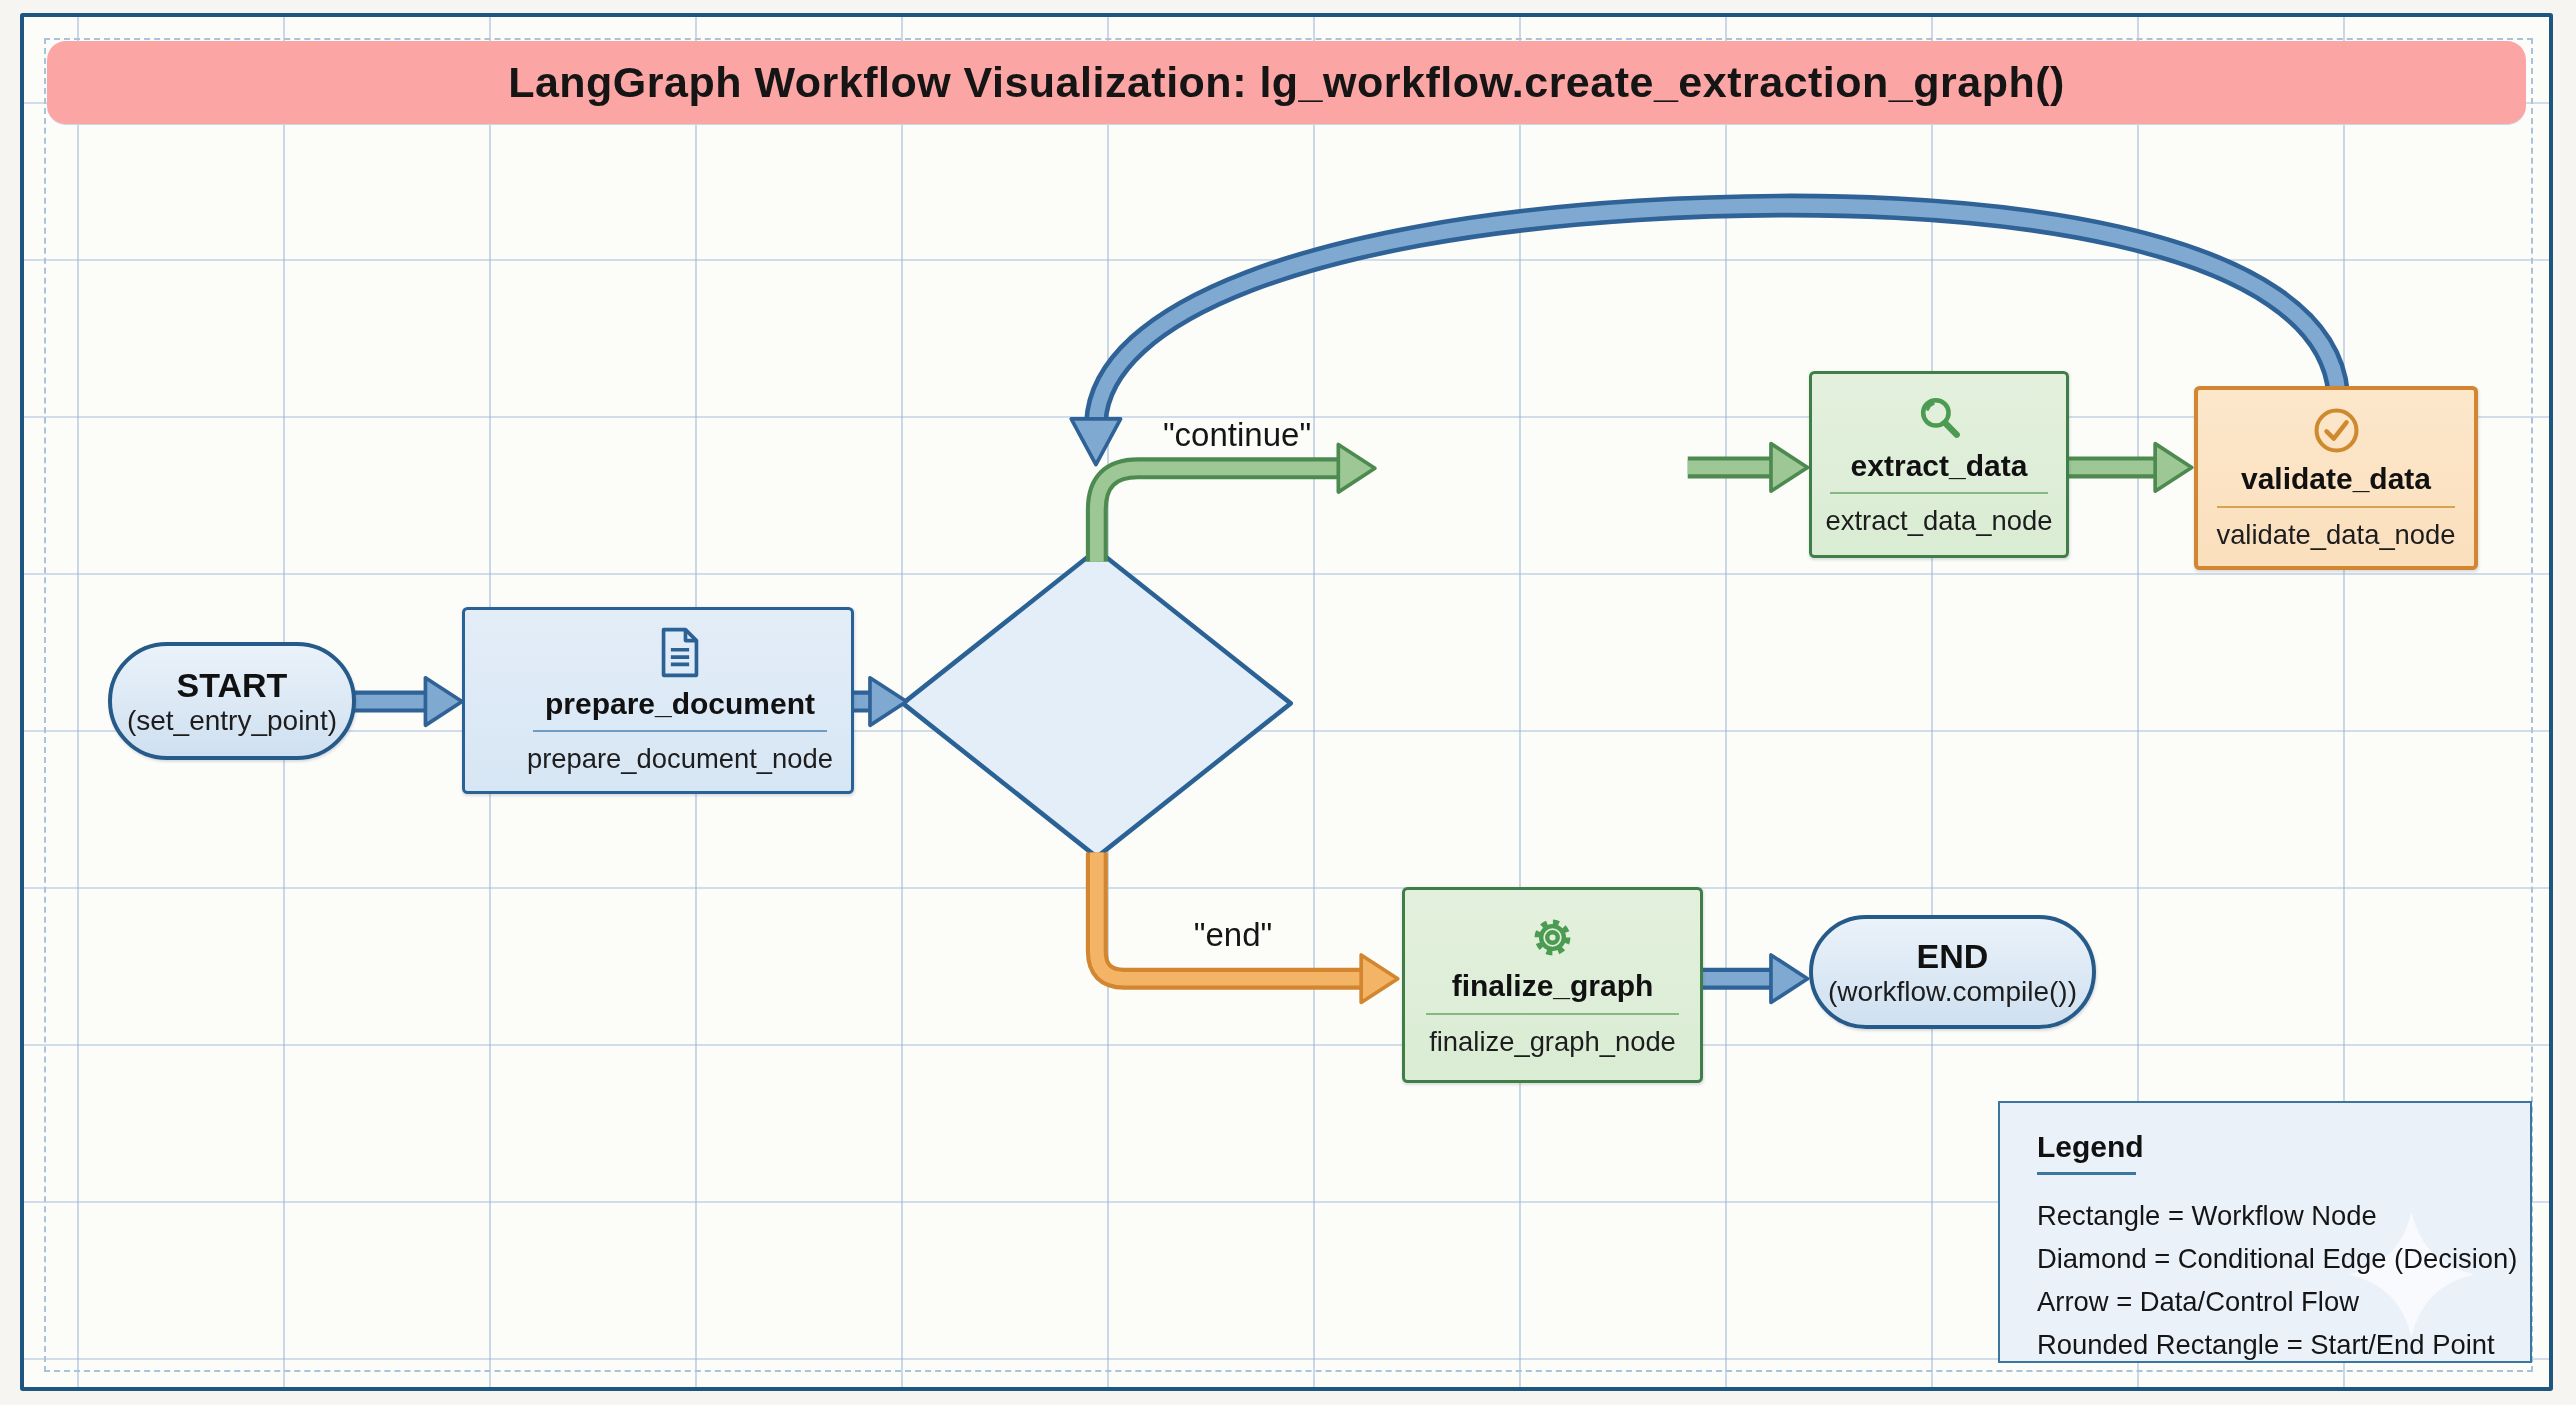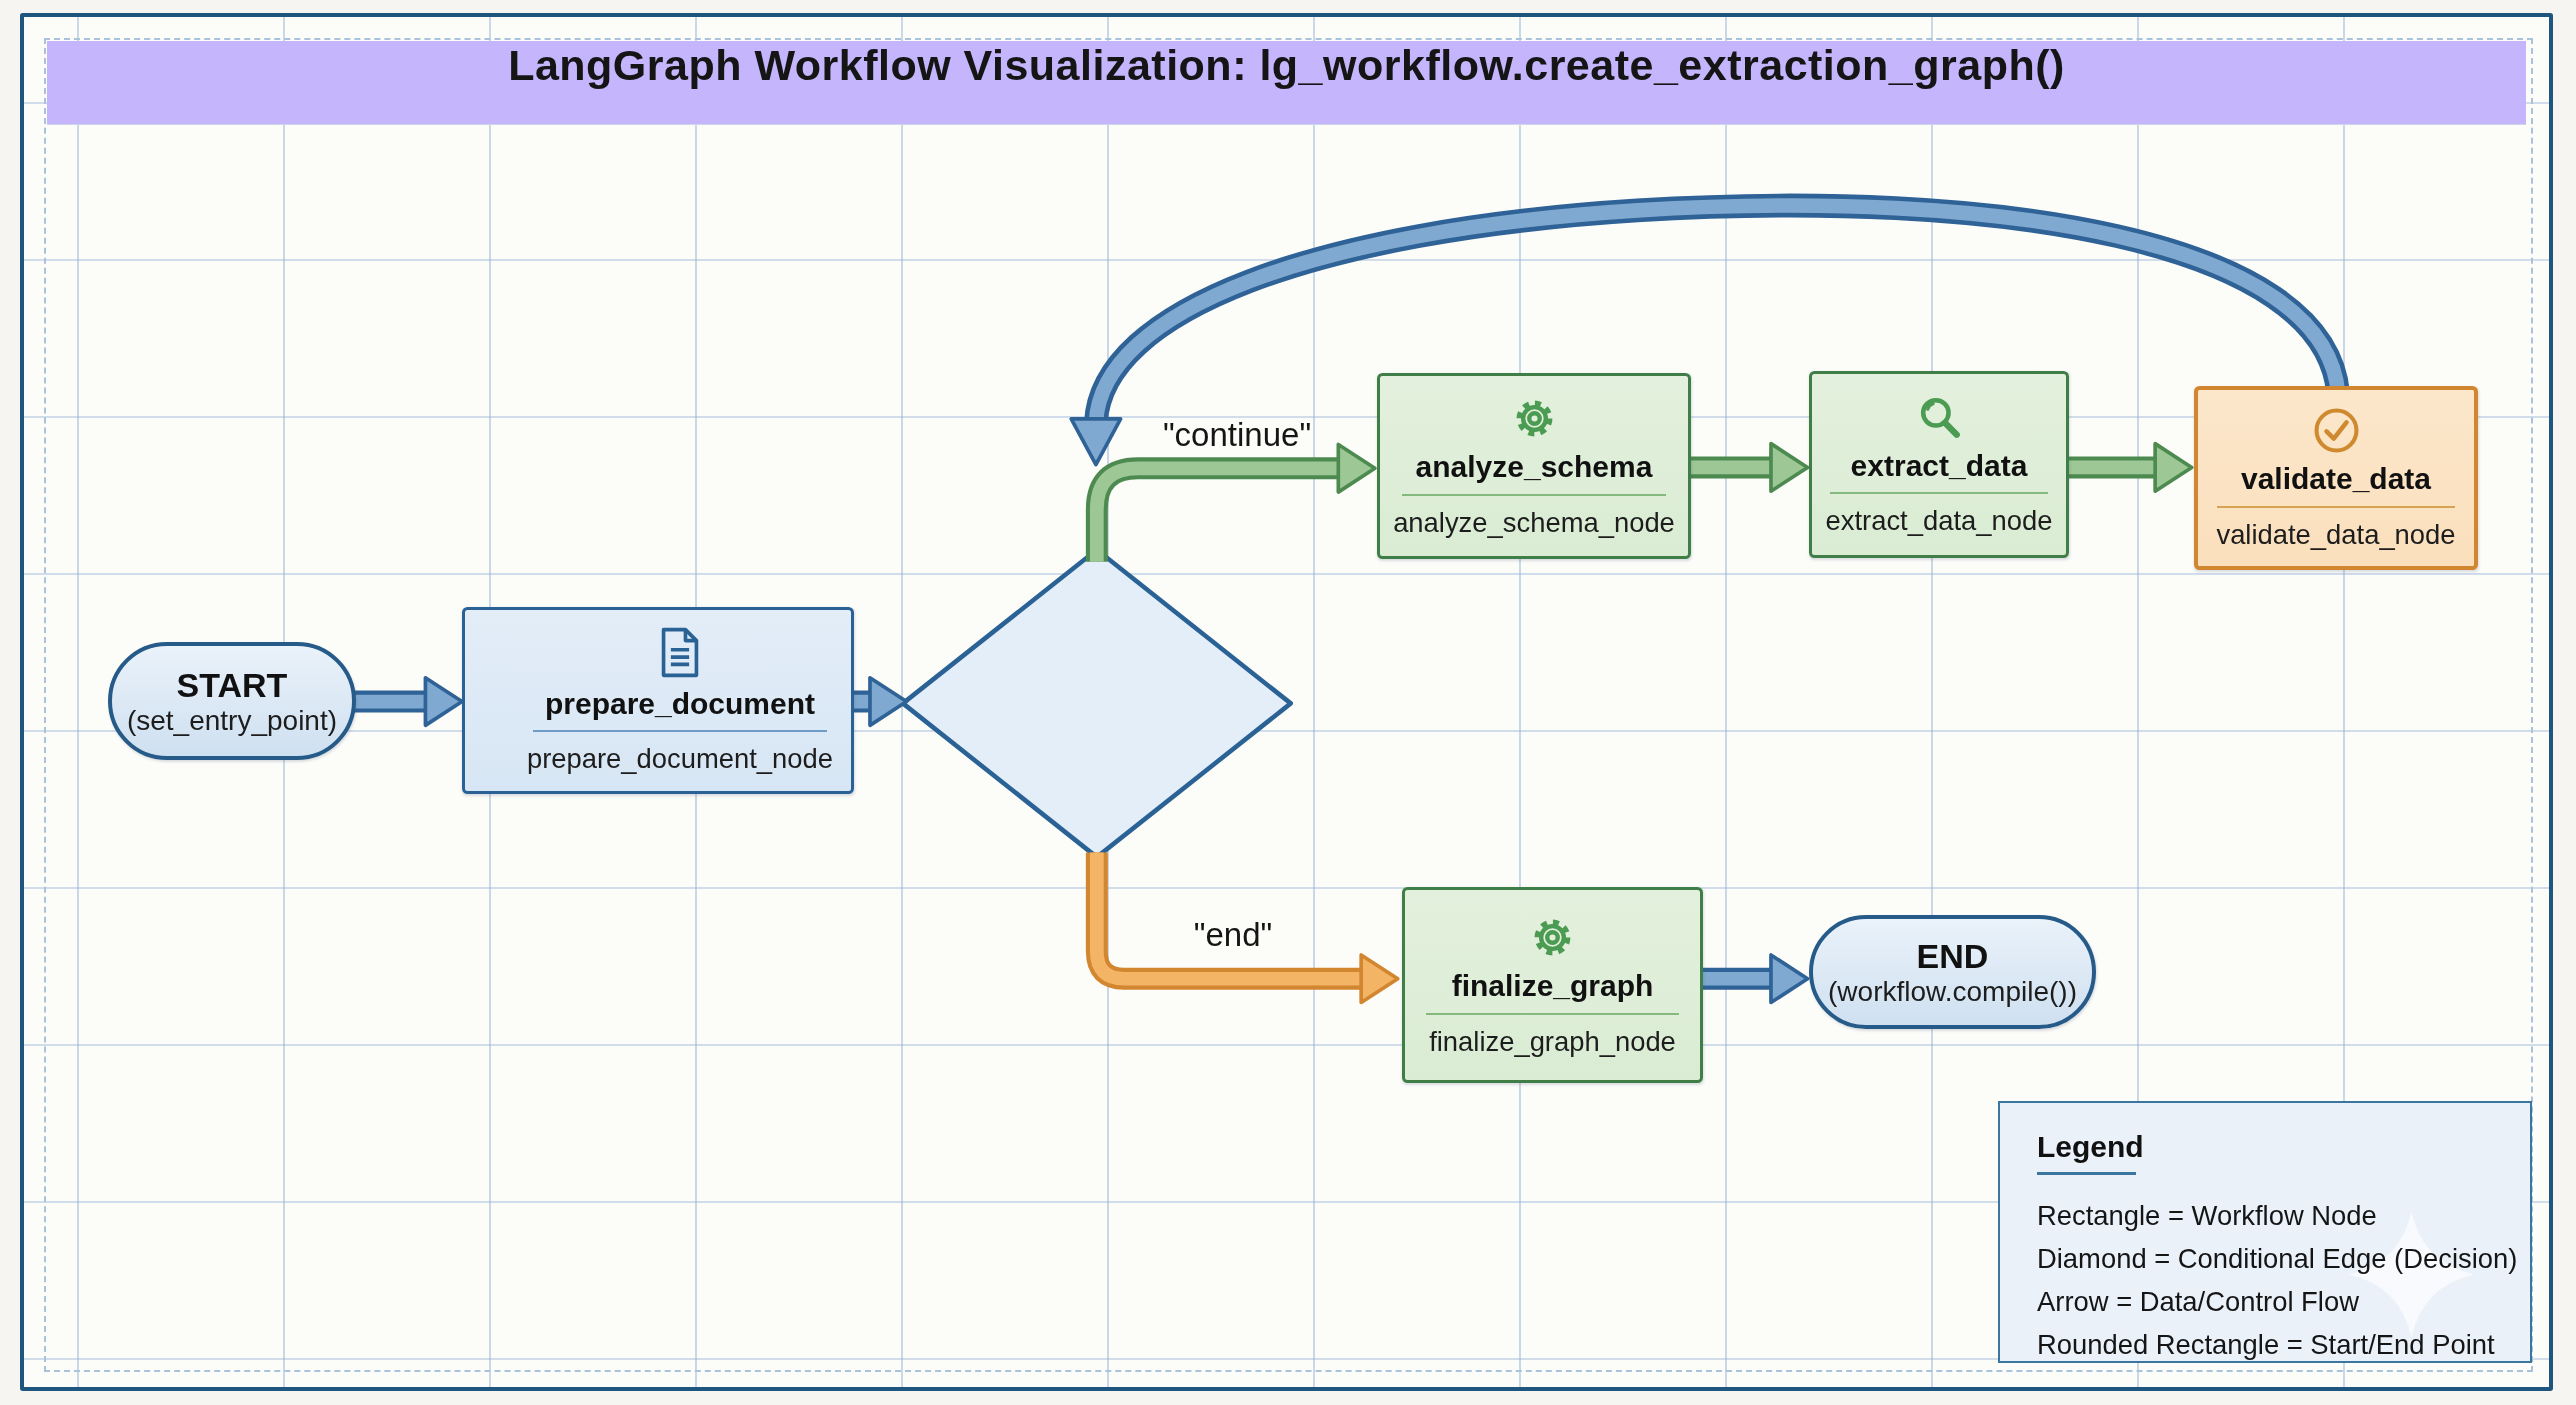--- a/index.html
+++ b/index.html
@@ -8,22 +8,22 @@
   
   .sheet{position:absolute;left:20px;top:12.8px;width:2525px;height:1370px;
          border:4.6px solid #1e567f;border-radius:2.7px;background-color:#fcfcf9;
          background-image:
            linear-gradient(to right, rgba(150,178,212,.50) 1.8px, transparent 1.8px),
            linear-gradient(to bottom, rgba(150,178,212,.42) 1.8px, transparent 1.8px);
          background-size:206px 157px;background-position:53px 85px;}
   .dashed-frame{position:absolute;left:44px;top:38px;width:2485px;height:1330px;
          border:2.7px dashed #a9c3dc;pointer-events:none;z-index:1;}
   .title-band{position:absolute;left:47px;top:41px;width:2479px;height:83px;
-         background:#c4b5fd;border-bottom:1.8px solid #c9d7e8;z-index:1;
-         display:flex;justify-content:center;}
+         background:#fca5a5;border-bottom:1.8px solid #c9d7e8;z-index:1;
+         display:flex;align-items:center;justify-content:center;border-radius:19px;}
   .title-band .t{font-size:43px;font-weight:700;letter-spacing:0.5px;color:#151515;}
 
   #edges-svg{position:absolute;left:0;top:0;z-index:2;}
 
   .node{position:absolute;z-index:3;display:flex;flex-direction:column;
         align-items:center;justify-content:center;text-align:center;}
   .rectnode{border-radius:5.5px;box-shadow:0.9px 1.8px 2.7px rgba(60,80,110,.18);}
   .blue-rect{background:linear-gradient(#e3edf8,#d7e6f4);border:3.7px solid #2b6295;}
   .green-rect{background:linear-gradient(#e3f0dd,#daecd4);border:3.7px solid #3f7f47;}
   .orange-rect{background:linear-gradient(#fce7cb,#fadfbc);border:4.6px solid #d2862f;}
@@ -100,30 +100,20 @@
       <path d="M8 4 h24 l12 12 v38 h-36 z" fill="none" stroke="#2b6295" stroke-width="4" stroke-linejoin="round"></path>
       <path d="M32 4 v12 h12" fill="none" stroke="#2b6295" stroke-width="4" stroke-linejoin="round"></path>
       <path d="M16 26 h20 M16 34 h20 M16 42 h20" stroke="#2b6295" stroke-width="4"></path>
     </svg>
     <div class="nlabel">prepare_document</div>
     <div class="ndivider blue-div"></div>
     <div class="nsub">prepare_document_node</div>
   </div>
 
 
-  <div class="node rectnode green-rect" style="left:1377px;top:373px;width:308px;height:180px;">
-    <svg class="icon" width="49" height="49" viewBox="0 0 56 56">
-      <circle cx="28" cy="28" r="16" fill="none" stroke="#4c9b52" stroke-width="9" stroke-dasharray="6.3 6.26"></circle>
-      <circle cx="28" cy="28" r="13" fill="none" stroke="#4c9b52" stroke-width="5"></circle>
-      <circle cx="28" cy="28" r="6" fill="none" stroke="#4c9b52" stroke-width="5"></circle>
-    </svg>
-    <div class="nlabel">analyze_schema</div>
-    <div class="ndivider green-div"></div>
-    <div class="nsub">analyze_schema_node</div>
-  </div>
 
   <div class="node rectnode green-rect" style="left:1809px;top:371px;width:254px;height:181px;">
     <svg class="icon" width="49" height="49" viewBox="0 0 54 54">
       <circle cx="23" cy="23" r="14" fill="none" stroke="#4c9b52" stroke-width="5"></circle>
       <path d="M33 34 L46 47" stroke="#4c9b52" stroke-width="7" stroke-linecap="round"></path>
       <path d="M14 19 a9 9 0 0 1 6 -6" fill="none" stroke="#4c9b52" stroke-width="3.5" stroke-linecap="round"></path>
     </svg>
     <div class="nlabel">extract_data</div>
     <div class="ndivider green-div"></div>
     <div class="nsub">extract_data_node</div>

